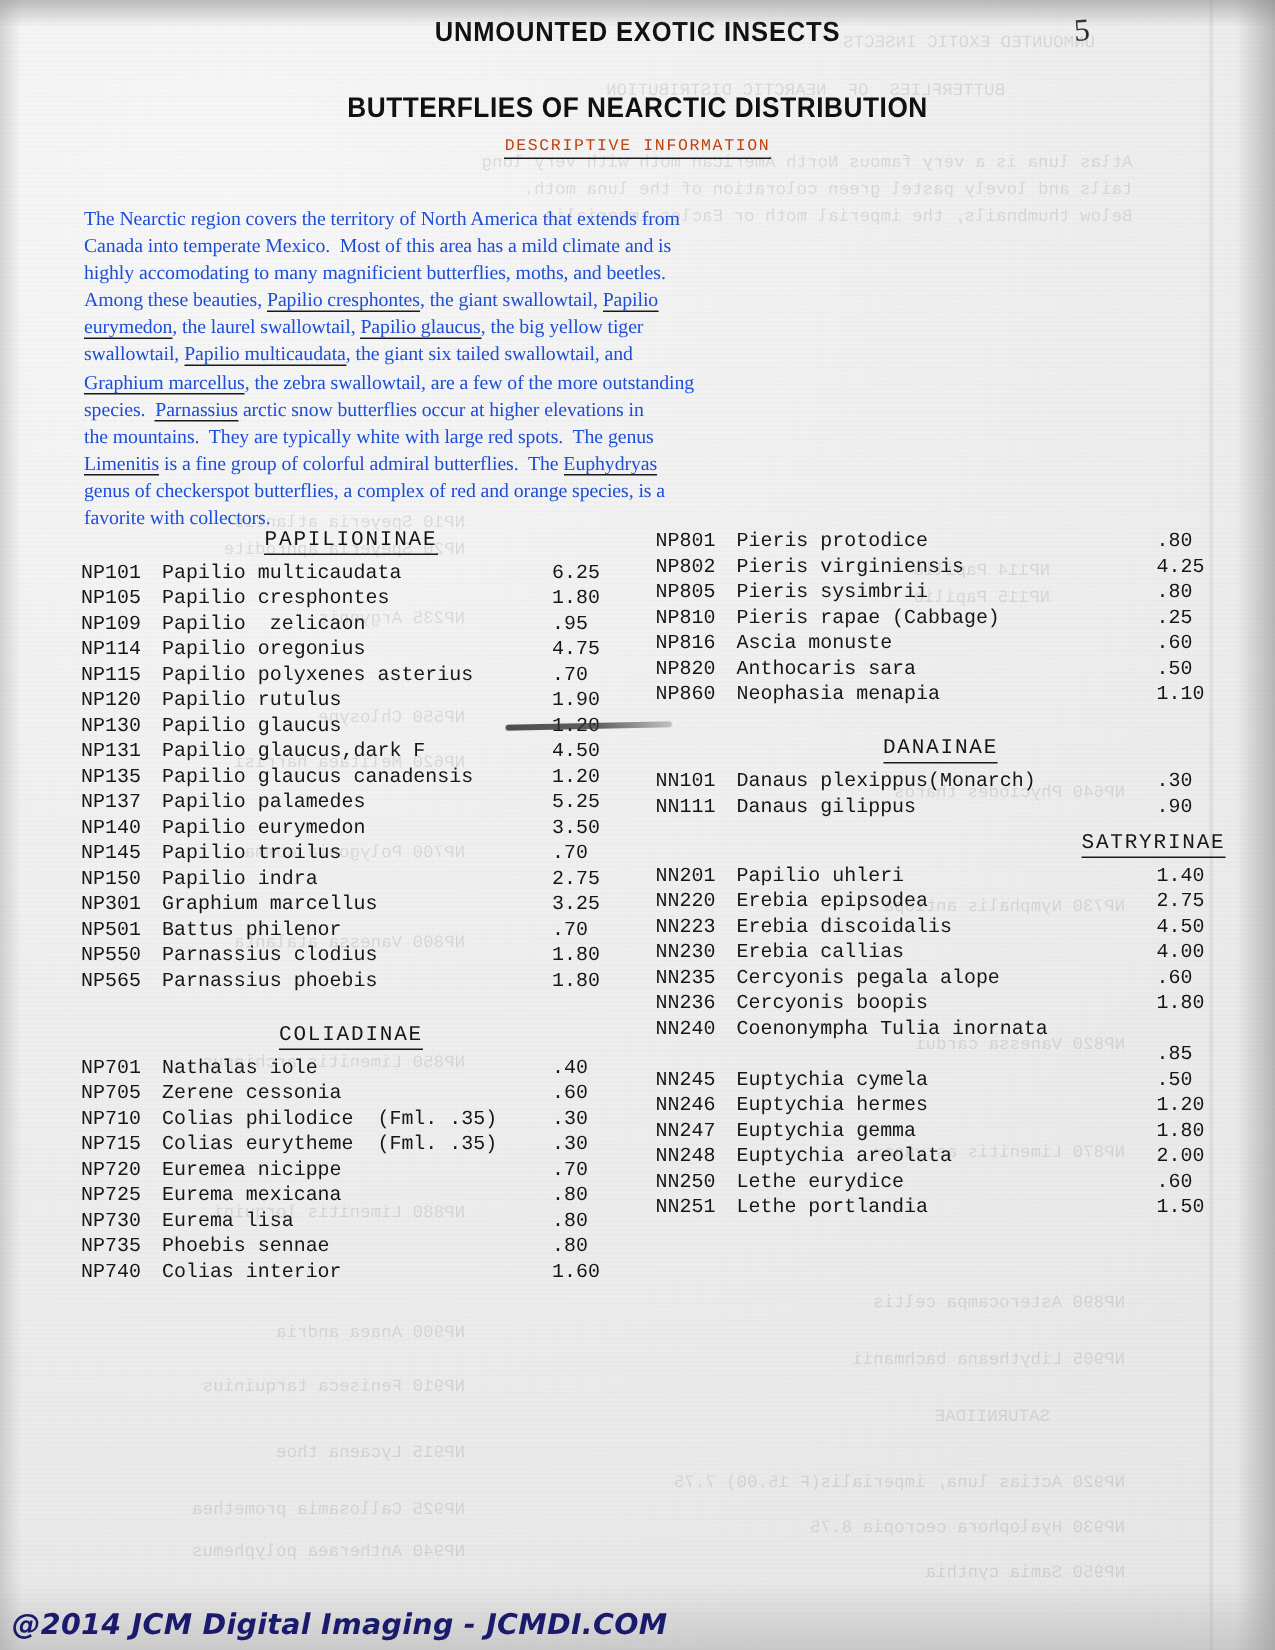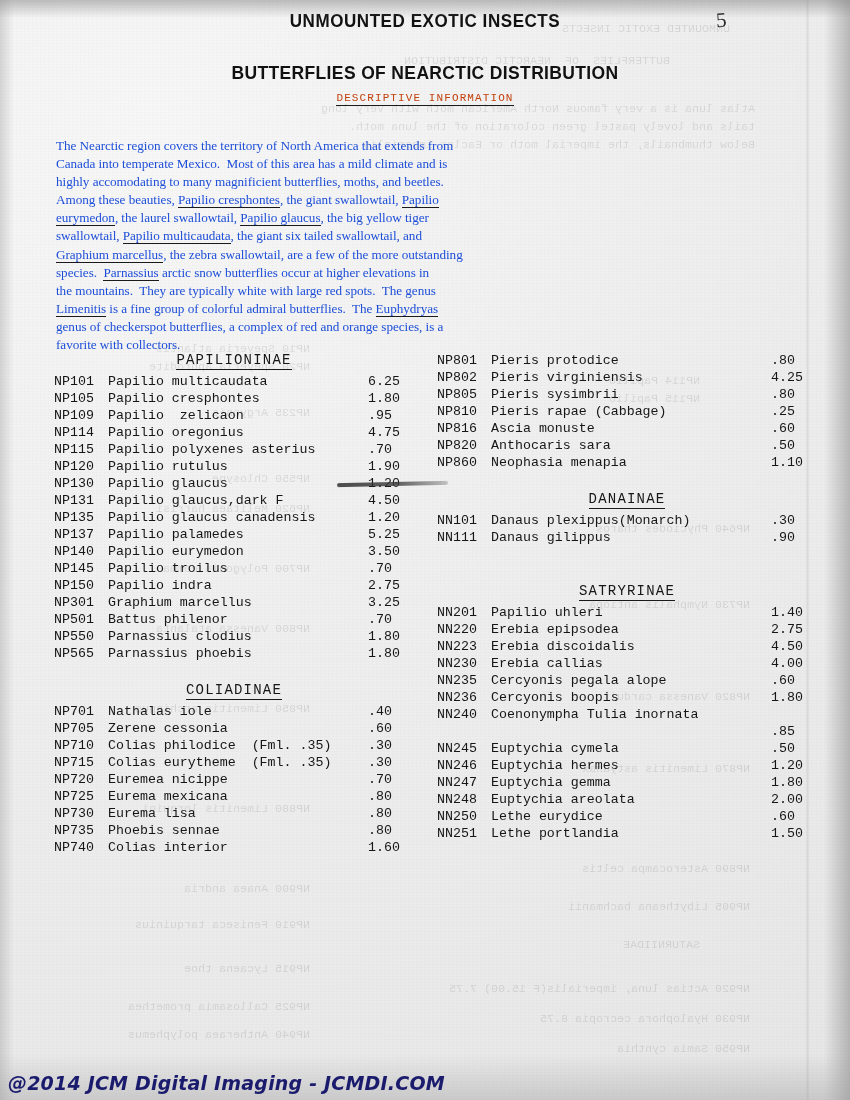--- a/index.html
+++ b/index.html
@@ -143,21 +143,21 @@
   .col-right { left: 437px; top: 352px; width: 380px; }
 
   .sec-title {
     text-align: center;
     font-size: 14px;
     letter-spacing: 1.2px;
     margin-bottom: 4px;
   }
   .sec-title span { border-bottom: 1.5px solid #1a1a1a; padding-bottom: 1px; }
   .sec-gap-danainae { margin-top: 20px; }
-  .sec-gap-satryrinae { margin-top: 37px; }
+  .sec-gap-satryrinae { margin-top: 8px; text-align: right; }
   .sec-gap-coliadinae { margin-top: 20px; }
 
   .row {
     display: flex;
     align-items: baseline;
     white-space: pre;
     height: 17px;
   }
   .row .code { width: 54px; flex: none; }
   .row .name { flex: 1 1 auto; }

